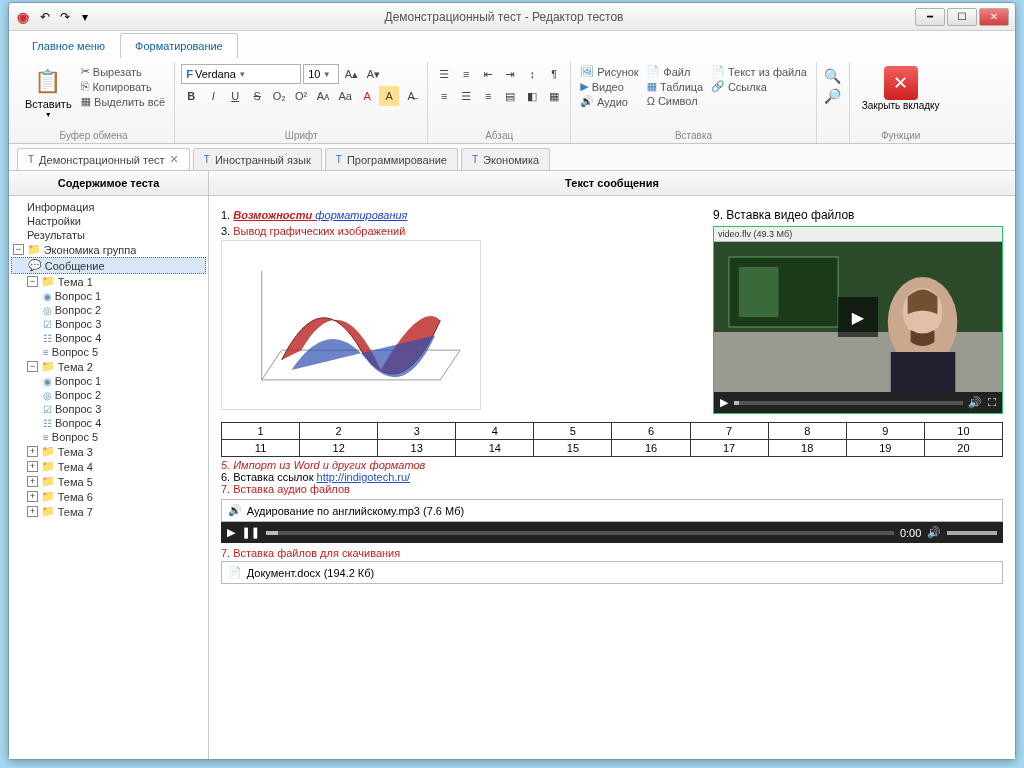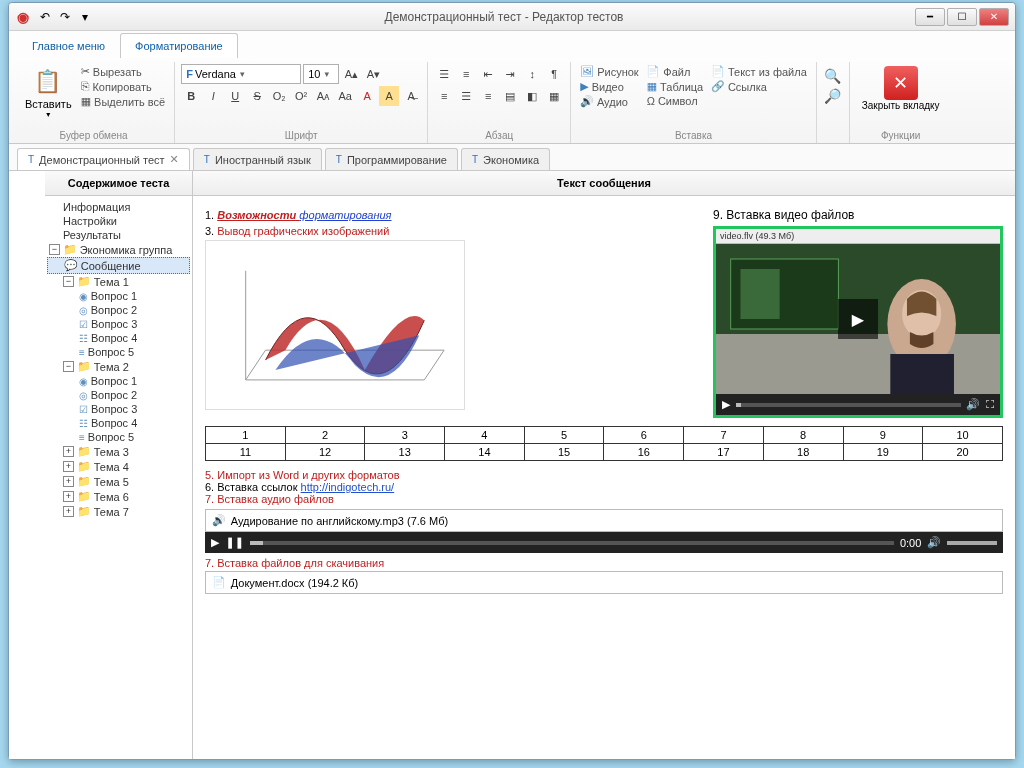--- a/index.html
+++ b/index.html
@@ -33,21 +33,21 @@
 .dropdown-arrow::after { content: "▾"; margin-left: 4px; color: #666; font-size: 9px; }
 .close-tab-btn { background: linear-gradient(#f06060,#d02020); color: #fff; width: 34px; height: 34px; border-radius: 4px; display: flex; align-items: center; justify-content: center; font-size: 18px; }
 
 .doc-tabs { display: flex; background: #fafafa; padding: 4px 8px 0 8px; border-bottom: 1px solid #c8c8c8; }
 .doc-tab { display: flex; align-items: center; gap: 5px; padding: 4px 10px; border: 1px solid #c8c8c8; border-bottom: none; margin-right: 3px; background: #f0f0f0; border-radius: 3px 3px 0 0; cursor: pointer; font-size: 11px; color: #444; }
 .doc-tab.active { background: #fff; }
 .doc-tab-icon { color: #3070c0; font-size: 10px; }
 .doc-tab-close { color: #888; cursor: pointer; }
 
 .main { display: flex; height: calc(100% - 28px - 28px - 86px - 26px); }
-.side-panel { width: 184px; border-right: 1px solid #c8c8c8; display: flex; flex-direction: column; background: #fff; padding-left: 36px; }
+.side-panel { width: 200px; border-right: 1px solid #c8c8c8; display: flex; flex-direction: column; background: #fff; }
 .panel-header { text-align: center; font-weight: bold; padding: 6px; background: linear-gradient(#fafafa,#ededed); border-bottom: 1px solid #c8c8c8; font-size: 11px; }
 .tree { flex: 1; overflow: auto; padding: 4px 2px; }
 .tree-item { display: flex; align-items: center; gap: 3px; padding: 1px 2px; cursor: pointer; font-size: 11px; color: #333; white-space: nowrap; }
 .tree-item.selected { background: #d8e8f8; border: 1px dotted #3070c0; }
 .tree-toggle { width: 11px; height: 11px; border: 1px solid #888; background: #fff; display: flex; align-items: center; justify-content: center; font-size: 9px; line-height: 1; }
 .tree-indent-1 { padding-left: 16px; }
 .tree-indent-2 { padding-left: 32px; }
 .folder-icon { color: #e0a030; }
 .page-icon { color: #6090c0; font-size: 10px; }
 .msg-icon { color: #888; }
@@ -59,21 +59,21 @@
 .blue-underline-italic { color: #2040d0; font-style: italic; text-decoration: underline; }
 .green { color: #20a020; }
 .orange-bold { color: #d07000; font-weight: bold; }
 .red { color: #c02020; }
 .blue-link { color: #2050d0; text-decoration: underline; }
 
 .columns { display: flex; gap: 16px; }
 .col-left { flex: 1; }
 .col-right { width: 290px; }
 .surface-3d { width: 260px; height: 170px; border: 1px solid #ddd; position: relative; background: #fff; }
-.video-player { width: 100%; background: #222; border: 3px solid #22c55e; }
+.video-player { width: 100%; background: #222; border: 1px solid #22c55e; }
 .video-title-bar { background: #eee; color: #333; padding: 2px 4px; font-size: 9px; border-bottom: 1px solid #bbb; }
 .video-frame { width: 100%; height: 150px; position: relative; overflow: hidden; }
 .video-frame .playbtn { position: absolute; left: 50%; top: 50%; transform: translate(-50%,-50%); width: 40px; height: 40px; background: rgba(0,0,0,0.6); display: flex; align-items: center; justify-content: center; color: #fff; font-size: 16px; }
 .video-controls, .audio-controls { background: #222; color: #fff; display: flex; align-items: center; padding: 4px 6px; gap: 6px; font-size: 10px; }
 .audio-block { margin-top: 4px; }
 .audio-title { border: 1px solid #bbb; padding: 4px 6px; display: flex; align-items: center; gap: 5px; font-size: 11px; }
 .progress { flex: 1; height: 4px; background: #555; position: relative; }
 .progress .bar { position: absolute; left: 0; top: 0; height: 100%; width: 2%; background: #bbb; }
 .data-table { border-collapse: collapse; margin-top: 2px; width: 100%; }
 .data-table td { border: 1px solid #333; text-align: center; padding: 2px 0; font-size: 11px; width: 10%; }
@@ -442,21 +442,21 @@
                   <td>14</td>
                   <td>15</td>
                   <td>16</td>
                   <td>17</td>
                   <td>18</td>
                   <td>19</td>
                   <td>20</td>
             </tr>
           </tbody>
             </table>
-          <div class="red" style="margin-top:8px;">5. Импорт из Word и других форматов</div>
+          <div class="red" style="margin-top:2px;font-style:italic;">5. Импорт из Word и других форматов</div>
           <div><span>6. Вставка ссылок </span><a class="blue-link">http://indigotech.ru/</a></div>
           <div class="red">7. Вставка аудио файлов</div>
 
           <div class="audio-block">
             <div class="audio-title">
                 <span>🔊</span>
                 <span>Аудирование по английскому.mp3 (7.6 Мб)</span>
               </div>
             <div class="audio-controls">
               <span>▶</span>

